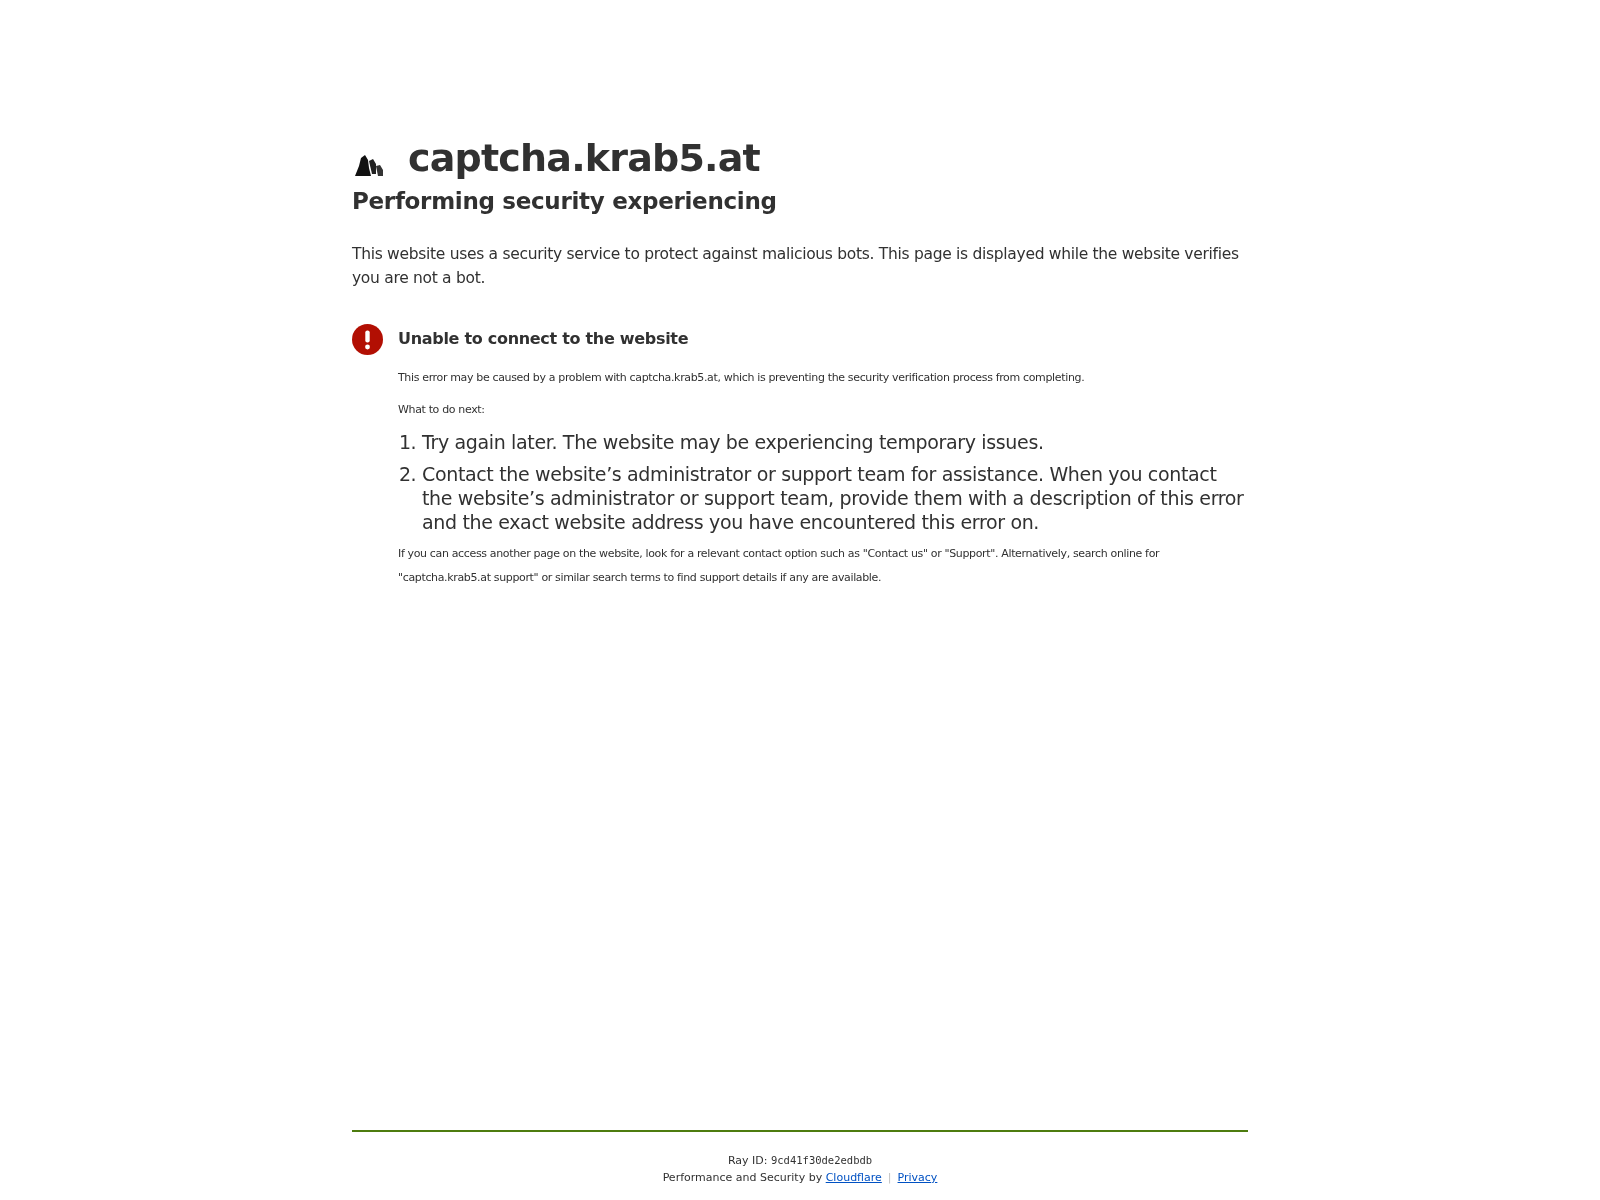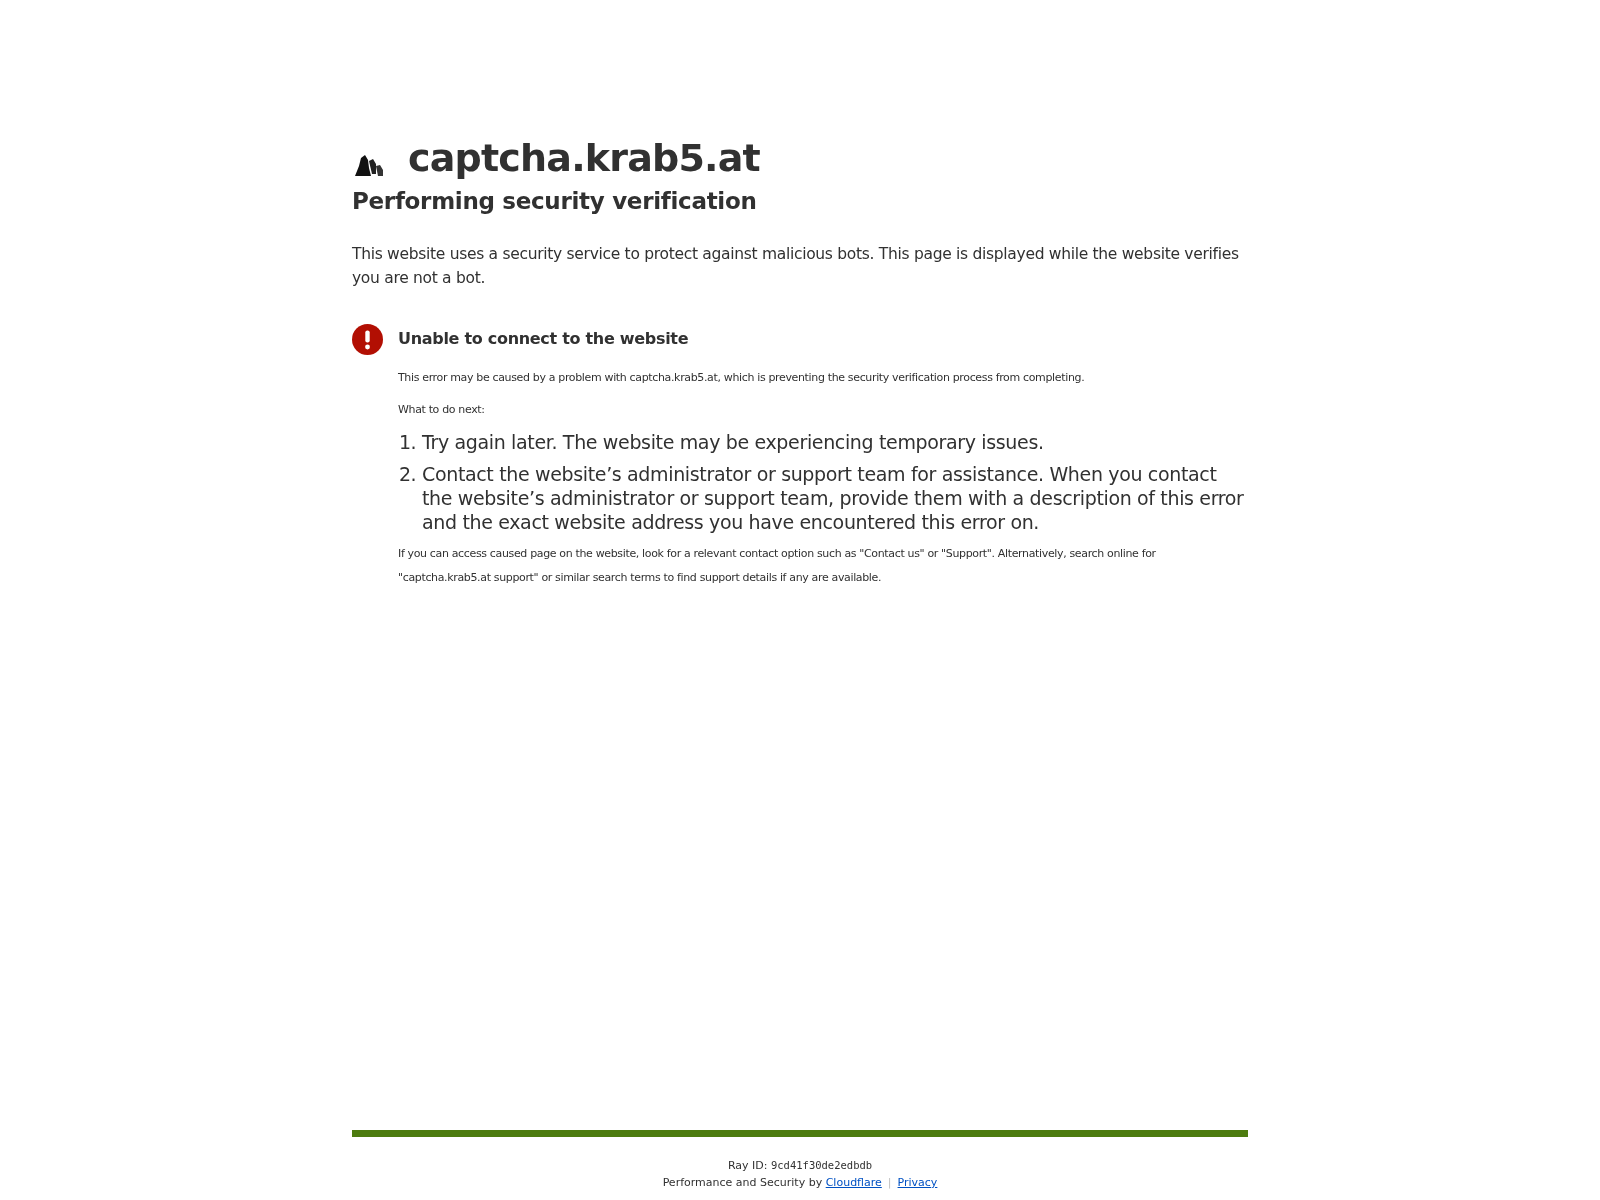--- a/index.html
+++ b/index.html
@@ -18,21 +18,21 @@
   .error-block { display: flex; margin-top: 32px; }
   .err-icon { width: 31px; height: 31px; margin-right: 15px; flex: none; margin-top: 2px; }
   .err-body { flex: 1; }
   .err-title { font-size: 16px; font-weight: bold; color: #313131; letter-spacing: -0.3px; line-height: 34px; }
   .p { font-size: 11px; line-height: 24px; color: #313131; letter-spacing: -0.35px; margin-top: 8px; }
   .p.first { margin-top: 10px; }
   ol { margin: 8px 0 0 0; padding-left: 24px; }
   ol li { font-size: 19px; line-height: 24px; letter-spacing: -0.35px; margin-bottom: 8px; }
   .footer {
     position: absolute; left: 352px; top: 1130px; width: 896px;
-    border-top: 7px solid #4d7c0f; text-align: center; font-size: 11px; color: #313131;
+    border-top: 2px solid #4d7c0f; text-align: center; font-size: 11px; color: #313131;
   }
   .ray { margin-top: 22px; }
   .ray code { font-family: "DejaVu Sans Mono", monospace; font-size: 10.5px; }
   .perf { margin-top: 4px; }
   .perf a { color: #0051c3; text-decoration: underline; }
   .sep { color: #c0c0c0; margin: 0 6px; }
 </style>
 </head>
 <body>
 
@@ -40,40 +40,40 @@
   <div class="site-row">
     <span class="favicon">
       <svg width="34" height="26" viewBox="0 0 34 26">
         <path d="M3 24 L7 14 L9 6 L13 3 L16 8 L17 16 L19 24 Z" fill="#111"></path>
         <path d="M17 9 L21 7 L24 12 L24 22 L20 22 Z" fill="#222"></path>
         <path d="M24 14 L28 13 L31 18 L31 24 L26 24 Z" fill="#333"></path>
       </svg>
     </span>
     <span class="site-title">captcha.krab5.at</span>
   </div>
-  <div class="subtitle">Performing security verification</div>
+  <div class="subtitle">Performing security experiencing</div>
   <div class="lead">This website uses a security service to protect against malicious bots. This page is displayed while the website verifies you are not a bot.</div>
 
   <div class="error-block">
     <span class="err-icon">
       <svg width="31" height="31" viewBox="0 0 31 31">
         <circle cx="15.5" cy="15.5" r="15.5" fill="#b20f03"></circle>
         <rect x="13.3" y="6.5" width="4.4" height="12" rx="2" fill="#fff"></rect>
         <circle cx="15.5" cy="23" r="2.4" fill="#fff"></circle>
       </svg>
     </span>
     <div class="err-body">
       <div class="err-title">Unable to connect to the website</div>
       <div class="p first">This error may be caused by a problem with captcha.krab5.at, which is preventing the security verification process from completing.</div>
       <div class="p">What to do next:</div>
       <ol>
         <li>Try again later. The website may be experiencing temporary issues.</li>
         <li>Contact the website’s administrator or support team for assistance. When you contact the website’s administrator or support team, provide them with a description of this error and the exact website address you have encountered this error on.</li>
       </ol>
-      <div class="p">If you can access caused page on the website, look for a relevant contact option such as "Contact us" or "Support". Alternatively, search online for "captcha.krab5.at support" or similar search terms to find support details if any are available.</div>
+      <div class="p">If you can access another page on the website, look for a relevant contact option such as "Contact us" or "Support". Alternatively, search online for "captcha.krab5.at support" or similar search terms to find support details if any are available.</div>
     </div>
   </div>
 </div>
 
 <div class="footer">
   <div class="ray">
     <span>Ray ID: </span><code>9cd41f30de2edbdb</code>
   </div>
   <div class="perf">
     <span>Performance and Security by </span><a href="#">Cloudflare</a><span class="sep">|</span><a href="#">Privacy</a>

